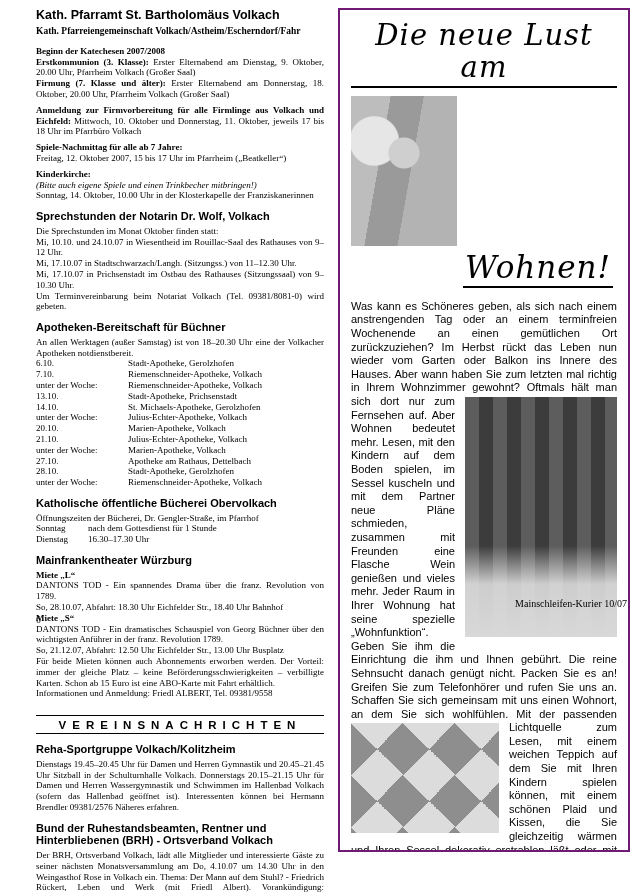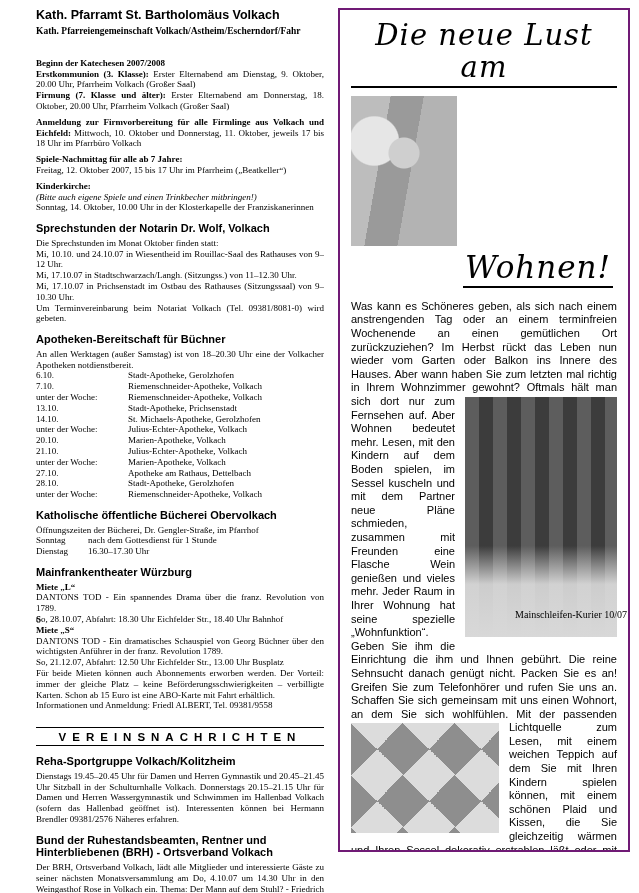--- a/index.html
+++ b/index.html
@@ -1,21 +1,21 @@
 <!DOCTYPE html>
 <html><head>
 <meta charset="utf-8">
 <style>
   html,body{margin:0;padding:0;width:639px;height:893px;background:#ffffff;overflow:hidden;}
   .page{position:relative;display:flex;box-sizing:border-box;width:639px;height:631px;
         padding:8px 9px 40px 36px;gap:14px;color:#000;}
   
   .col-left{width:288px;flex:none;}
   .h1{font:bold 12.5px/1.15 "Liberation Sans",sans-serif;margin:0 0 4px;}
-  .subhead{font:bold 9.5px/1.2 "Liberation Serif",serif;margin:0 0 20px;}
+  .subhead{font:bold 9.5px/1.2 "Liberation Serif",serif;margin:0 0 8px;}
   .h2{font:bold 11px/1.15 "Liberation Sans",sans-serif;margin:9px 0 3px;}
   .t{font:9px/10.8px "Liberation Serif",serif;margin:0;text-align:justify;}
   .t.nj{text-align:left;}
   .sp{margin-top:5px;}
   .lead{font-weight:bold;font-family:Liberation Serif, serif;}
   .it{font-style:italic;}
   .arow,.lrow{display:flex;font:9px/10.8px "Liberation Serif",serif;}
   .ac1{width:92px;flex:none;}
   .lc1{width:52px;flex:none;}
   .banner{margin:16px 0 7px;border-top:1.5px solid #000;border-bottom:1.5px solid #000;
@@ -43,21 +43,21 @@
       background:
         linear-gradient(180deg, rgba(0,0,0,0) 0 62%, rgba(230,230,230,.85) 78%, #d8d8d8 100%),
         repeating-linear-gradient(90deg,#5d5d5d 0 14px,#3c3c3c 14px 28px),
         #4a4a4a;}
   .child{float:left;width:148px;height:110px;margin:2px 10px 4px 0;
       background:
         repeating-conic-gradient(from 45deg,#8e8e8e 0% 25%,#dcdcdc 25% 50%);
       background-size:52px 52px;}
   
   .pagenum{position:absolute;left:36px;bottom:6px;font:9.5px "Liberation Serif",serif;}
-  .footright{position:absolute;right:12px;bottom:11px;font:10px "Liberation Serif",serif;}
+  .footright{position:absolute;right:12px;bottom:22px;font:10px "Liberation Serif",serif;}
 </style>
 </head>
 <body>
 
 <div class="page">
 
   <div class="col-left">
     <div class="h1">Kath. Pfarramt St. Bartholomäus Volkach</div>
     <div class="subhead">Kath. Pfarreiengemeinschaft Volkach/Astheim/Escherndorf/Fahr</div>
 

